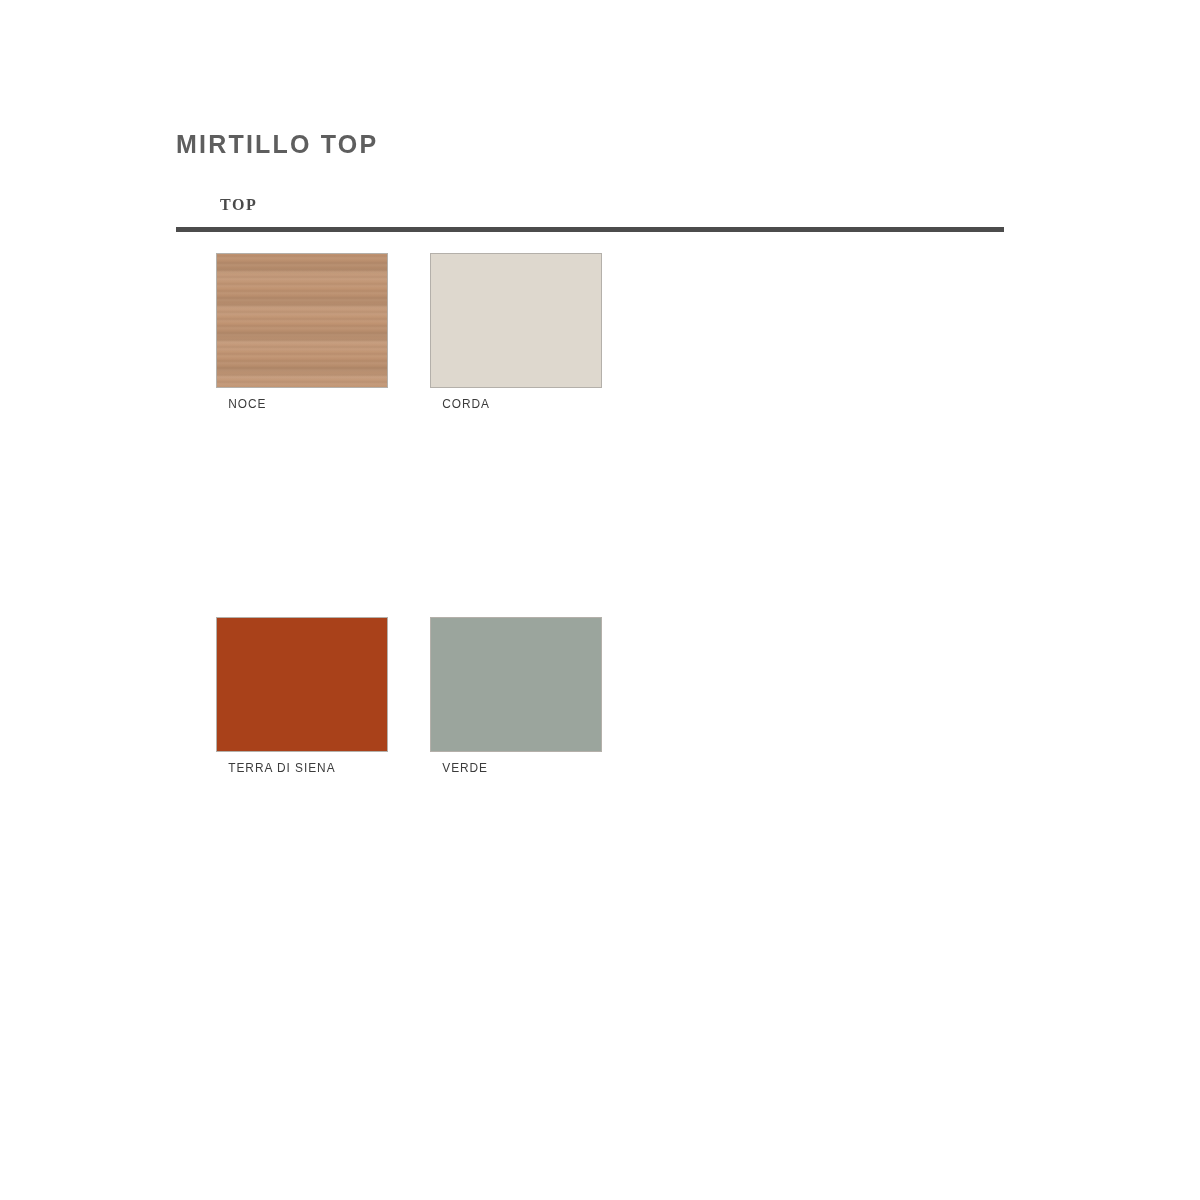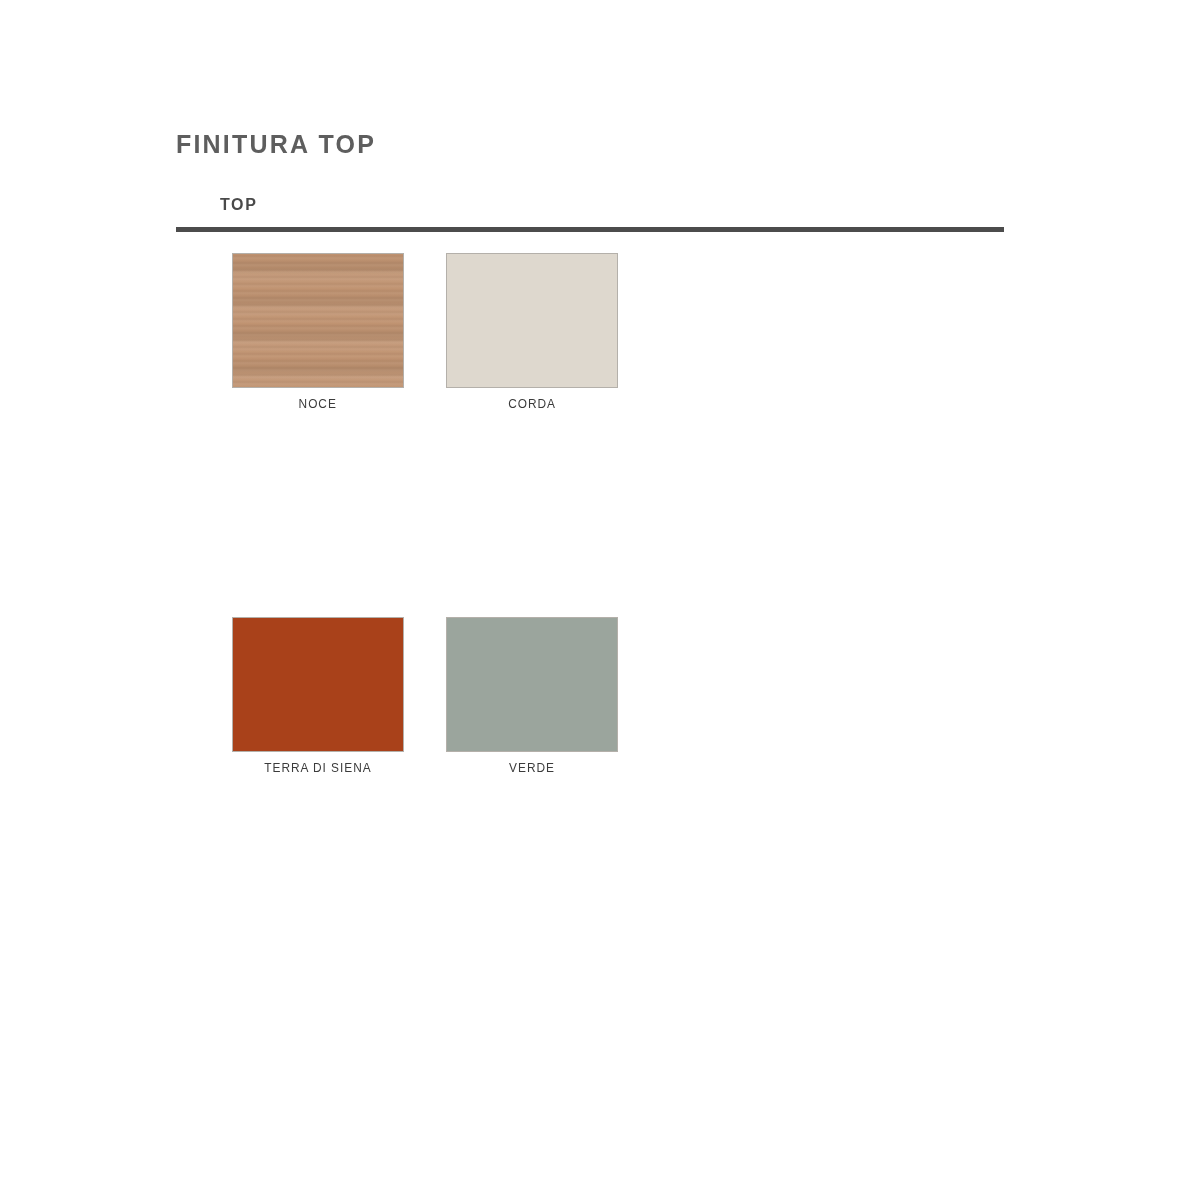--- a/index.html
+++ b/index.html
@@ -40,21 +40,21 @@
     top: 196px;
     width: 828px;
   }
 
   .section-title {
     margin-left: 44px;
     font-size: 16px;
     font-weight: bold;
     letter-spacing: 1.6px;
     color: #4a4a4a;
-    font-family: Liberation Sans, sans-serif;
+    font-family: Liberation Serif, serif;
   }
 
   .section-rule {
     margin-top: 13px;
     width: 828px;
     height: 5px;
     background: #4c4c4c;
   }
 
   
@@ -69,21 +69,20 @@
     display: flex;
     flex-direction: row;
     height: 182px;
   }
 
   .swatch-cell {
     width: 204px;
     margin-right: 10px;
     display: flex;
     flex-direction: column;
-    align-items: center;
   }
 
   .swatch {
     width: 172px;
     height: 135px;
     box-sizing: border-box;
     border: 1px solid #b4b0aa;
     position: relative;
     overflow: hidden;
     background-color: #cccccc;
@@ -171,21 +170,21 @@
         rgba(0,0,0,0.00) 33px);
   }
   
   .grain-none { background-image: none; }
 </style>
 </head>
 <body>
 
 <div class="page">
 
-  <div class="page-title">FINITURA TOP</div>
+  <div class="page-title">MIRTILLO TOP</div>
 
   <div class="section">
     <div class="section-title">TOP</div>
     <div class="section-rule"></div>
   </div>
 
   <div class="grid">
       <div class="grid-row">
         <div class="swatch-cell">
           <div class="swatch" style="background-color: rgb(192, 147, 113);">

